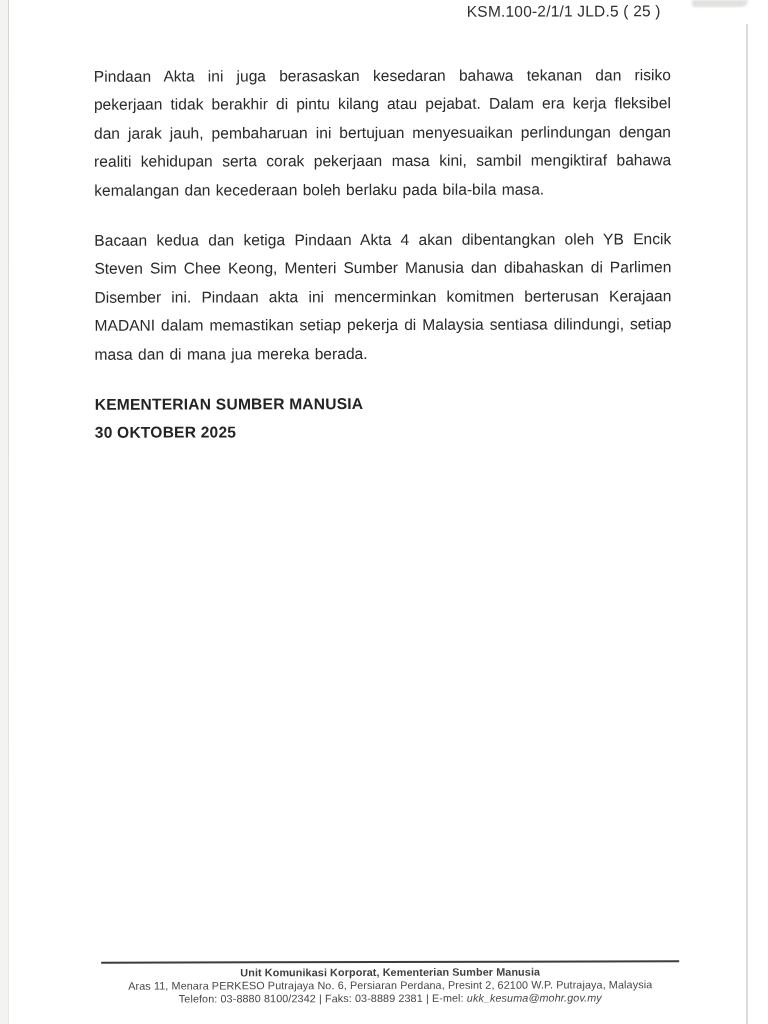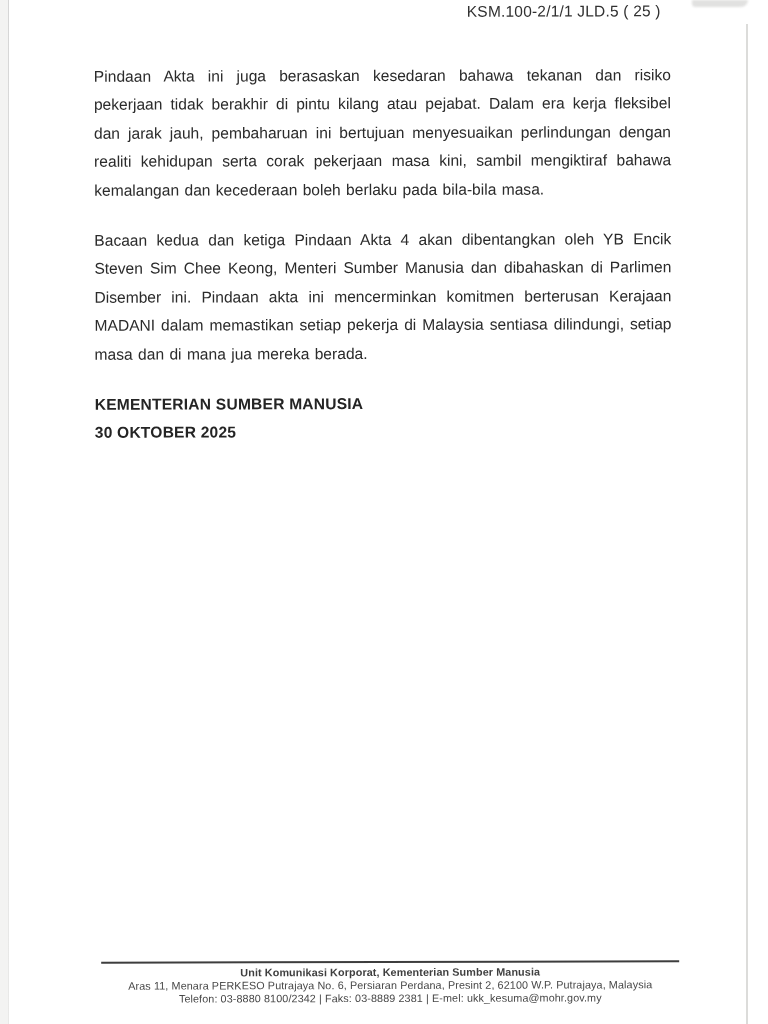--- a/index.html
+++ b/index.html
@@ -73,21 +73,21 @@
   .footer-rule {
     border: 0; height: 0;
     border-top: 2px solid #3d3d3d;
     margin-bottom: 3px;
   }
   .footer-line {
     font-size: 10.8px; line-height: 13.2px;
     letter-spacing: .1px;
   }
   .footer-line.bold { font-weight: bold; color: #3f3f3f; }
-  .footer-email { }
+  .footer-email { font-style: italic; }
 </style>
 </head>
 <body>
 
 <div class="scan-sheet">
 
   <div class="scan-strip-left"></div>
   <div class="scan-edge-left"></div>
   <div class="scan-strip-right"></div>
   <div class="scan-edge-right"></div>

